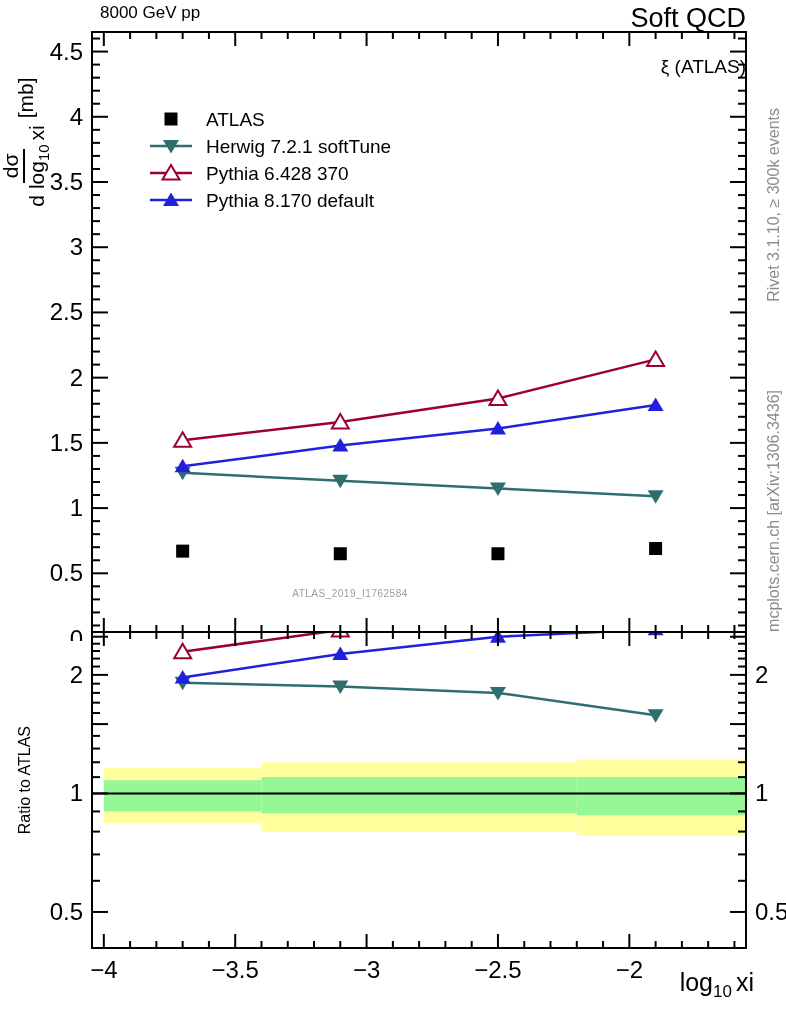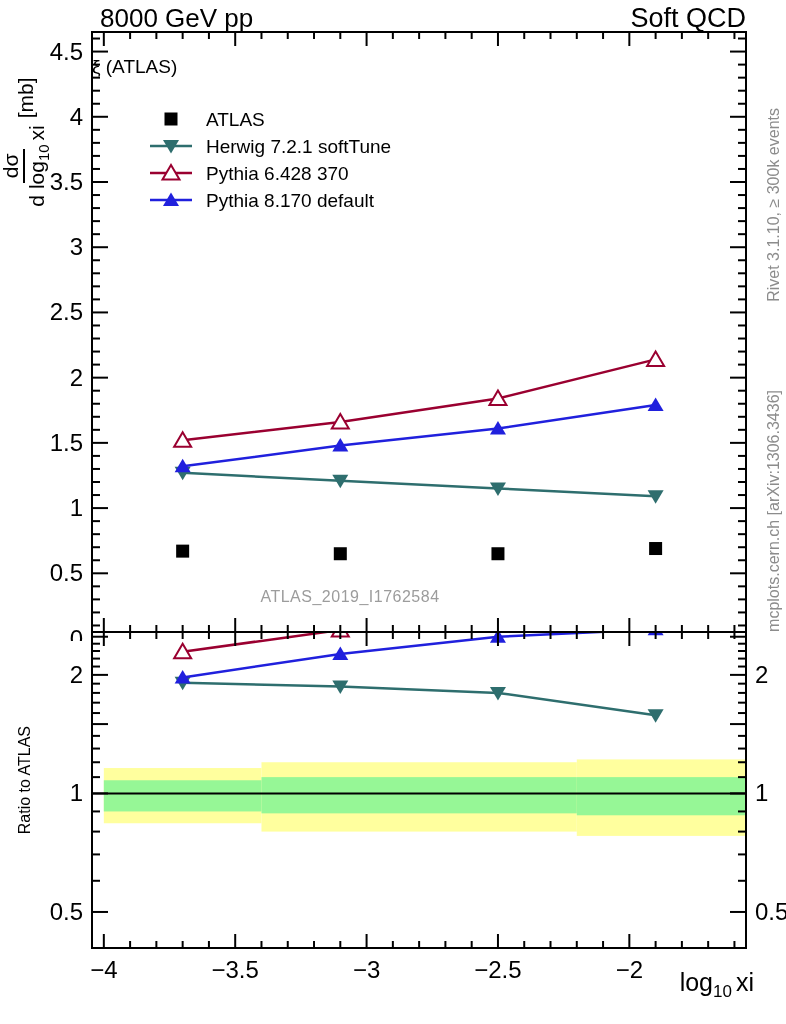--- a/index.html
+++ b/index.html
@@ -1,22 +1,22 @@
 <!DOCTYPE html>
 <html><head>
 <meta charset="utf-8">
 <style>
   html,body{margin:0;padding:0;background:#fff}
   .page{position:relative;width:786px;height:1024px;background:#fff;overflow:hidden;
         font-family:"Liberation Sans",sans-serif;color:#000}
   svg text{font-family:"Liberation Sans",sans-serif;fill:#000}
-  .hdr-left{position:absolute;left:100px;top:3px;font-size:26px}
+  .hdr-left{position:absolute;left:100px;top:3px;font-size:17px}
   .hdr-right{position:absolute;right:40px;top:3px;font-size:27px}
-  .plot-title{position:absolute;left:92px;top:56px;width:654px;text-align:left;font-size:19px}
-  .watermark{position:absolute;left:200px;top:588px;width:300px;text-align:center;font-size:16px;
+  .plot-title{position:absolute;left:92px;top:56px;width:654px;text-align:right;font-size:19px}
+  .watermark{position:absolute;left:200px;top:588px;width:300px;text-align:center;font-size:10px;
              color:#9c9c9c;letter-spacing:.5px}
   .legend{position:absolute;left:148px;top:109px}
   .legend-row{display:flex;align-items:flex-start;height:27px;gap:12px;font-size:19px}
   .ylab-outer{position:absolute;left:0;top:36px;width:52px;height:212px}
   .ylab-inner{position:absolute;left:0;top:0;width:212px;height:52px;
               transform:rotate(-90deg) translateX(-212px);transform-origin:top left;
               display:flex;align-items:center;justify-content:center;gap:7px;font-size:21px}
   .frac{display:inline-flex;flex-direction:column;align-items:center;line-height:1.12}
   .num{border-bottom:2px solid #000;padding:0 5px}
   sub{font-size:15px}

